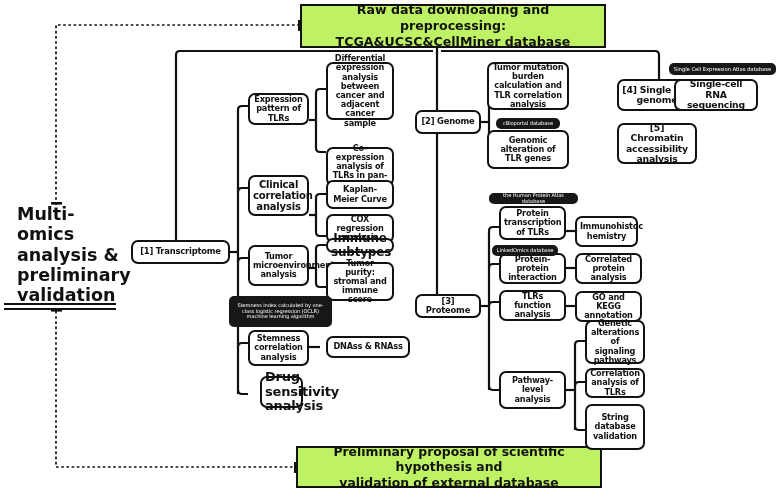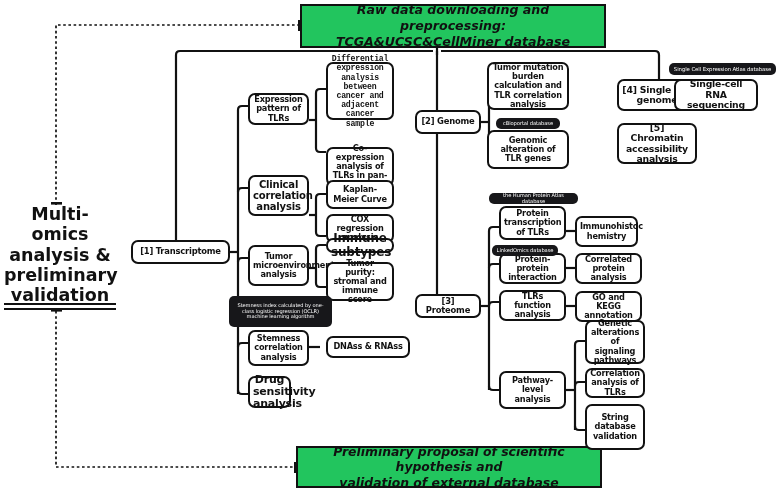--- a/index.html
+++ b/index.html
@@ -7,30 +7,30 @@
        font-family:"DejaVu Sans","Liberation Sans",sans-serif;}
   #stage{position:relative;width:780px;height:492px;background:#fff;}
   svg.lines{position:absolute;left:0;top:0;width:780px;height:492px;pointer-events:none;}
 
   .node{position:absolute;box-sizing:border-box;background:#fff;border:2.2px solid #111;
         border-radius:7px;display:flex;align-items:center;justify-content:center;
         text-align:center;font-weight:bold;color:#111;line-height:1.12;padding:2px 3px;
         letter-spacing:-0.2px;}
   .node span{display:block;width:100%;}
 
-  .banner{position:absolute;box-sizing:border-box;background:#22c55e;border:2.6px solid #111;
+  .banner{position:absolute;box-sizing:border-box;background:#bef264;border:2.6px solid #111;
           border-radius:0;display:flex;align-items:center;justify-content:center;
-          text-align:center;font-weight:bold;color:#111;line-height:1.25;font-style:italic;}
+          text-align:center;font-weight:bold;color:#111;line-height:1.25;}
 
   .tag{position:absolute;box-sizing:border-box;background:#17171a;color:#ffffff;
        border-radius:5px;display:flex;align-items:center;justify-content:center;
        text-align:center;line-height:1.12;font-weight:normal;padding:1px 3px;
        letter-spacing:-0.1px;}
 
-  .title{position:absolute;text-align:center;font-weight:bold;color:#111;line-height:1.16;}
+  .title{position:absolute;text-align:left;font-weight:bold;color:#111;line-height:1.16;margin-left:13px;}
   .rule{position:absolute;background:#111;}
 </style>
 </head>
 <body>
 
 <div id="stage">
 
   <svg class="lines" viewBox="0 0 780 492">
     <g fill="none" stroke="#111111" stroke-width="2.2" stroke-linecap="butt">
 
@@ -153,25 +153,25 @@
   </div>
   <div class="node" style="left:248px;top:175px;width:61px;height:41px;font-size:10px;">
     <span>Clinical correlation analysis</span>
   </div>
   <div class="node" style="left:248px;top:245px;width:61px;height:41px;font-size:8.2px;">
     <span>Tumor microenvironment analysis</span>
   </div>
   <div class="node" style="left:248px;top:330px;width:61px;height:36px;font-size:8.2px;">
     <span>Stemness correlation analysis</span>
   </div>
-  <div class="node" style="left:248px;top:376px;width:43px;height:32px;font-size:11px;">
+  <div class="node" style="left:260px;top:376px;width:43px;height:32px;font-size:13px;">
     <span>Drug sensitivity analysis</span>
   </div>
 
-  <div class="node" style="left:326px;top:62px;width:68px;height:58px;font-size:8.2px;font-family:Liberation Mono, monospace;">
+  <div class="node" style="left:326px;top:62px;width:68px;height:58px;font-size:8.2px;">
     <span>Differential expression analysis between cancer and adjacent cancer sample</span>
   </div>
   <div class="node" style="left:326px;top:131px;width:68px;height:39px;font-size:8.2px;margin-top:16px;">
     <span>Co-expression analysis of TLRs in pan-cancer</span>
   </div>
   <div class="node" style="left:326px;top:180px;width:68px;height:29px;font-size:8.2px;">
     <span>Kaplan-Meier Curve</span>
   </div>
   <div class="node" style="left:326px;top:214px;width:68px;height:29px;font-size:8.2px;">
     <span>COX regression analysis</span>

